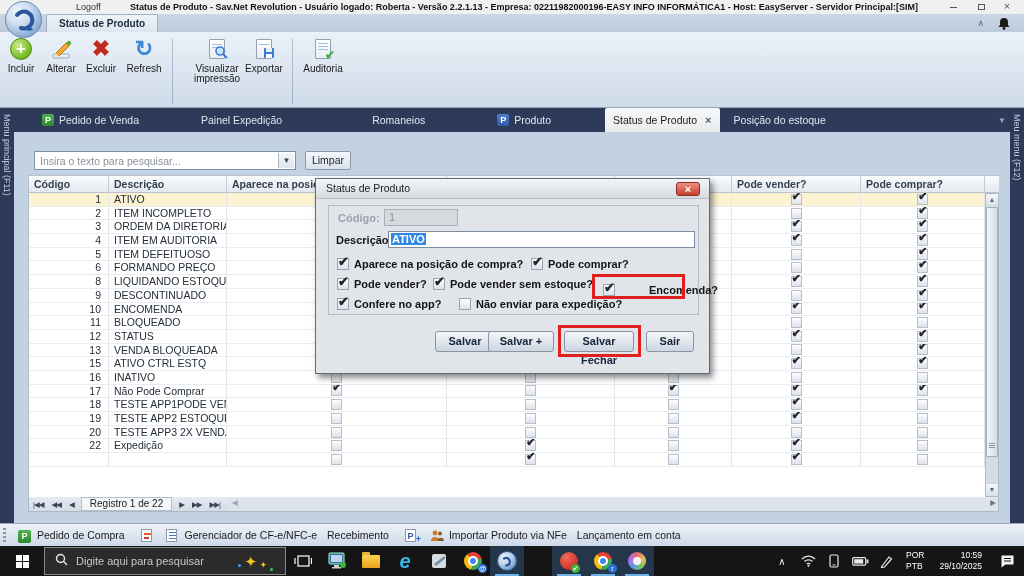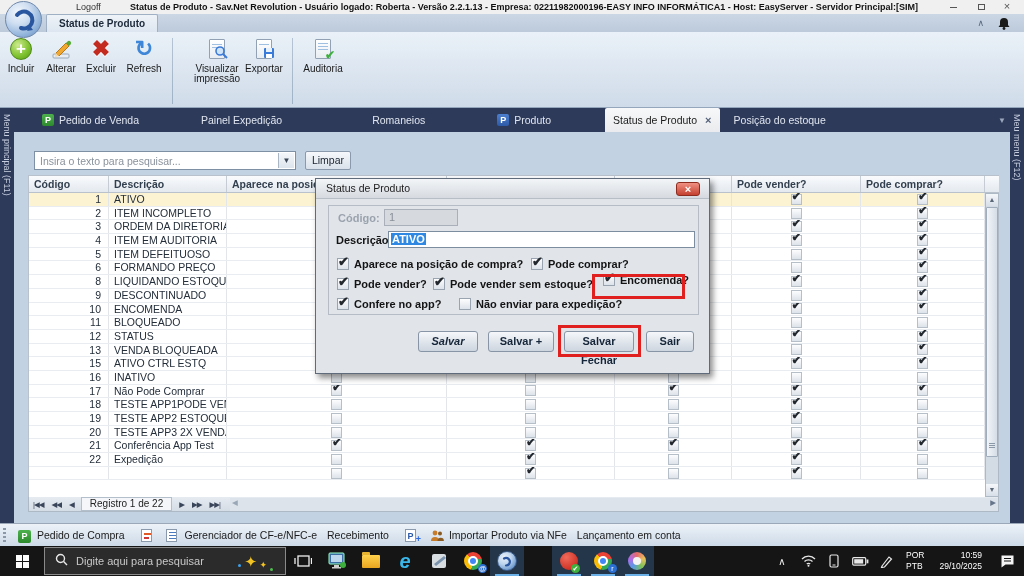--- a/index.html
+++ b/index.html
@@ -88,24 +88,24 @@
   #dlg-group{position:absolute;left:12px;top:26px;width:371px;height:110px;border:1px solid #b5bcc6;}
   #lbl-codigo{position:absolute;left:22px;top:33px;font-size:11px;font-weight:bold;color:#9aa2ad;}
   #inp-codigo{position:absolute;left:68px;top:30px;width:74px;height:17px;background:#d6dade;border:1px solid #a9b0b9;font-size:11px;color:#8a9098;line-height:15px;padding-left:4px;}
   #lbl-desc{position:absolute;left:20px;top:55px;font-size:11px;font-weight:bold;color:#141414;}
   #inp-desc{position:absolute;left:72px;top:52px;width:307px;height:17px;background:#fff;border:1px solid #7d8da0;font-size:11px;line-height:15px;padding-left:2px;}
   #inp-desc span{background:#2f89e2;color:#fff;font-weight:bold;padding:0 1px;}
   .dcb{position:absolute;display:flex;align-items:center;font-size:11px;font-weight:bold;color:#141414;white-space:nowrap;}
   .dcb .box{position:relative;width:12px;height:12px;background:linear-gradient(#fdfdfe,#dde3ea);border:1px solid #9aa4b0;margin-right:5px;}
   .dcb .box.on::after{content:"✔";position:absolute;left:0px;top:-5px;font-size:13px;font-weight:bold;color:#23282e;}
   #dcb0{left:21px;top:79px;} #dcb1{left:215px;top:79px;}
-  #dcb2{left:21px;top:99px;}  #dcb3{left:117px;top:99px;align-items:center;} #dcb4{left:287px;top:95px;}
+  #dcb2{left:21px;top:99px;}  #dcb3{left:117px;top:99px;align-items:center;} #dcb4{left:287px;top:105px;gap:29px;}
   #dcb5{left:21px;top:119px;} #dcb6{left:143px;top:119px;}
   .dbtn{position:absolute;top:152px;height:21px;background:linear-gradient(#f5f7fa,#cdd5df);border:1px solid #8795a7;border-radius:3px;font-size:11px;font-weight:bold;color:#16263a;text-align:center;line-height:19px;}
-  #dbtn0{left:102px;width:60px;font-style:italic;} #dbtn1{left:172px;width:66px;} #dbtn2{left:248px;width:70px;} #dbtn3{left:330px;width:48px;}
+  #dbtn0{left:119px;width:60px;} #dbtn1{left:172px;width:66px;} #dbtn2{left:248px;width:70px;} #dbtn3{left:330px;width:48px;}
   .redrect{position:absolute;border:3px solid #e01f1f;z-index:35;}
   #red1{left:592px;top:274px;width:93px;height:25px;}
   #red2{left:558px;top:325px;width:83px;height:32px;}
   
   #statusbar{position:absolute;left:0;top:523px;width:1024px;height:23px;background:linear-gradient(#edf2f8,#cddae8);border-top:1px solid #9aa8ba;display:flex;align-items:center;font-size:10.5px;color:#1b1b1b;}
   #sb-handle{width:3px;height:14px;margin:0 6px 0 3px;background:repeating-linear-gradient(#8a98a8 0 2px,transparent 2px 4px);}
   .sb-ico{width:13px;height:13px;margin:0 6px;position:relative;flex:none;}
   .sb-label{margin-right:10px;white-space:nowrap;}
   .doc13{width:11px;height:13px;background:#fff;border:1px solid #8a9aac;position:relative;}
   
@@ -629,39 +629,20 @@
             <span class="cb"></span>
           </div>
           <div class="gc ck c5">
             <span class="cb"></span>
           </div>
           <div class="gc ck c6">
             <span class="cb"></span>
           </div>
         </div>
         <div class="grow">
-          <div class="gc num c0">21</div>
-          <div class="gc txt c1">Conferência App Test</div>
-          <div class="gc ck c2">
-            <span class="cb on"></span>
-          </div>
-          <div class="gc ck c3">
-            <span class="cb on"></span>
-          </div>
-          <div class="gc ck c4">
-            <span class="cb on"></span>
-          </div>
-          <div class="gc ck c5">
-            <span class="cb on"></span>
-          </div>
-          <div class="gc ck c6">
-            <span class="cb on"></span>
-          </div>
-        </div>
-        <div class="grow">
           <div class="gc num c0">22</div>
           <div class="gc txt c1">Expedição</div>
           <div class="gc ck c2">
             <span class="cb"></span>
           </div>
           <div class="gc ck c3">
             <span class="cb on"></span>
           </div>
           <div class="gc ck c4">
             <span class="cb"></span>

